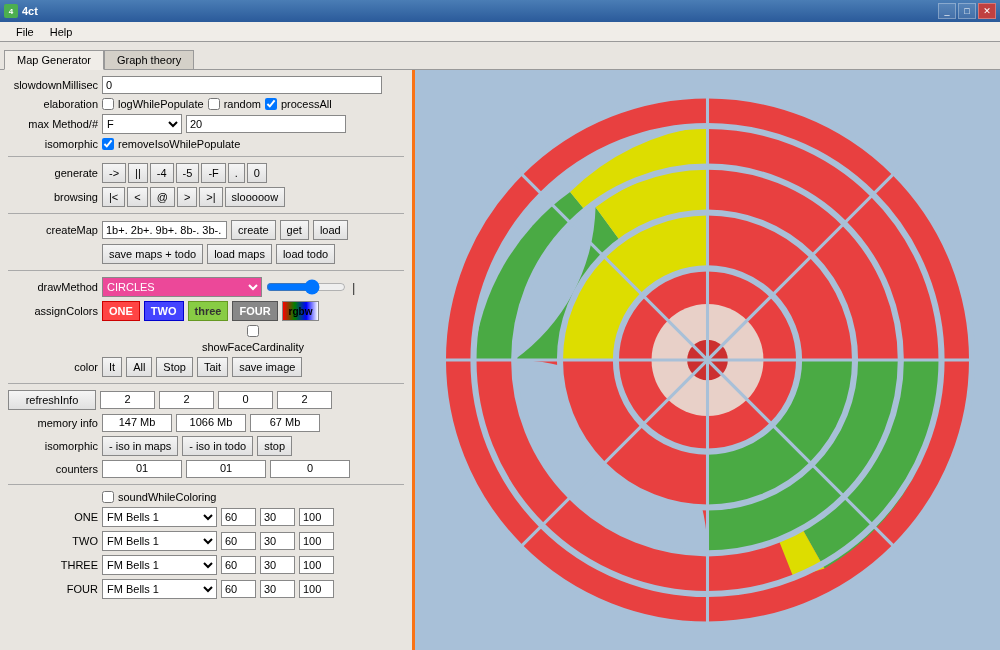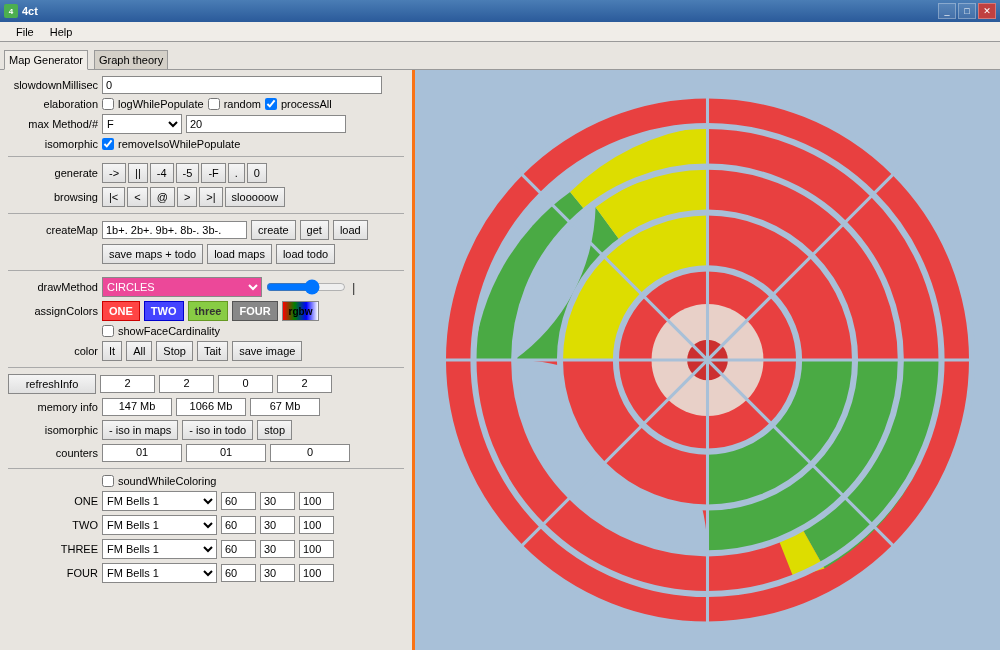--- a/index.html
+++ b/index.html
@@ -67,27 +67,27 @@
     
     .tab-bar {
       background: #e8e5e0;
       border-bottom: 1px solid #999;
       display: flex;
       align-items: flex-end;
       padding: 2px 4px 0;
       height: 28px;
     }
     .tab {
-      padding: 3px 4px;
+      padding: 3px 12px;
       border: 1px solid #999;
       border-bottom: none;
       cursor: pointer;
       font-size: 11px;
       background: #d4d0c8;
-      margin-right: 6px;
+      margin-right: 0;
     }
     .tab.active {
       background: #f0ede8;
       border-bottom: 1px solid #f0ede8;
       margin-bottom: -1px;
     }
 
     
     .main-content {
       display: flex;
@@ -283,21 +283,21 @@
         <button class="btn">&gt;</button>
         <button class="btn">&gt;|</button>
         <button class="btn">slooooow</button>
       </div>
     </div>
 
     <hr class="divider">
 
     <div class="form-row">
       <span class="form-label">createMap</span>
-      <input type="text" style="width: 145px;" value="1b+. 2b+. 9b+. 8b-. 3b-.">
+      <input type="text" style="width: 125px;" value="1b+. 2b+. 9b+. 8b-. 3b-.">
       <button class="btn">create</button>
       <button class="btn">get</button>
       <button class="btn">load</button>
     </div>
     <div class="form-row" style="padding-left:94px;">
       <button class="btn">save maps + todo</button>
       <button class="btn">load maps</button>
       <button class="btn">load todo</button>
     </div>
 
@@ -316,21 +316,21 @@
 
     <div class="form-row">
       <span class="form-label">assignColors</span>
       <button class="btn btn-colored-one">ONE</button>
       <button class="btn btn-colored-two">TWO</button>
       <button class="btn btn-colored-three">three</button>
       <button class="btn btn-colored-four">FOUR</button>
       <button class="btn btn-colored-rgbw">rgbw</button>
     </div>
 
-    <div class="form-row" style="padding-left:94px;">
+    <div class="form-row" style="padding-left:94px;flex-direction:column;">
       <input type="checkbox" style="">
       <span>showFaceCardinality</span>
     </div>
 
     <div class="form-row">
       <span class="form-label">color</span>
       <button class="btn">It</button>
       <button class="btn">All</button>
       <button class="btn">Stop</button>
       <button class="btn">Tait</button>

